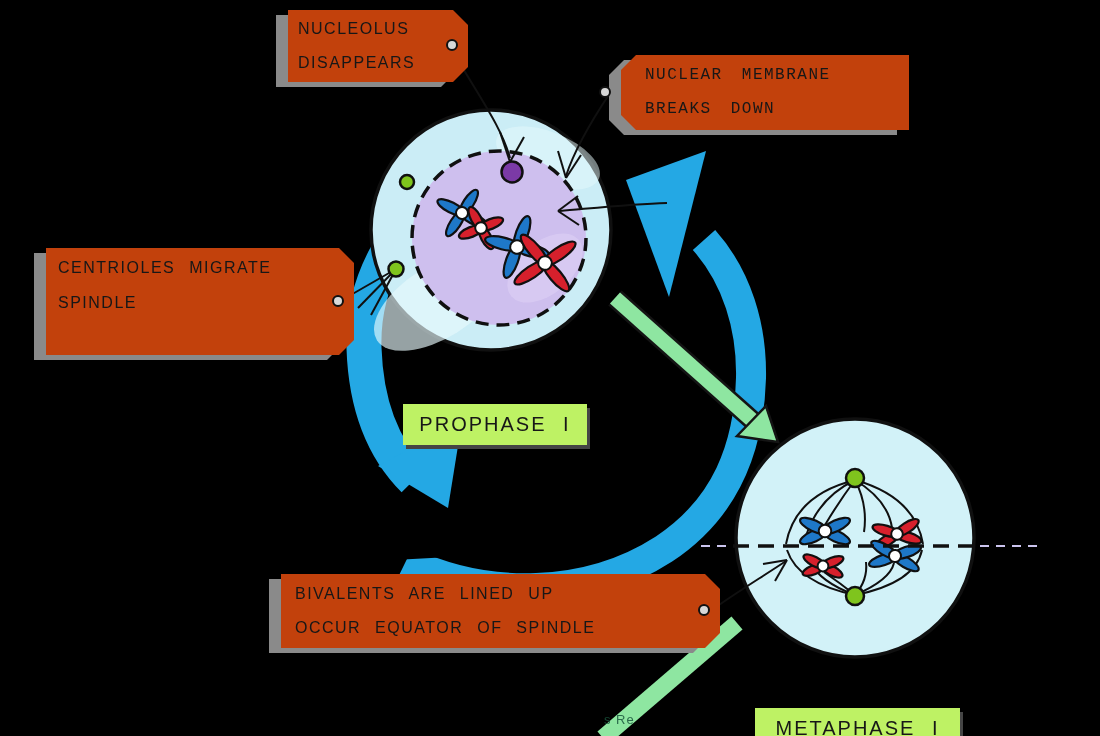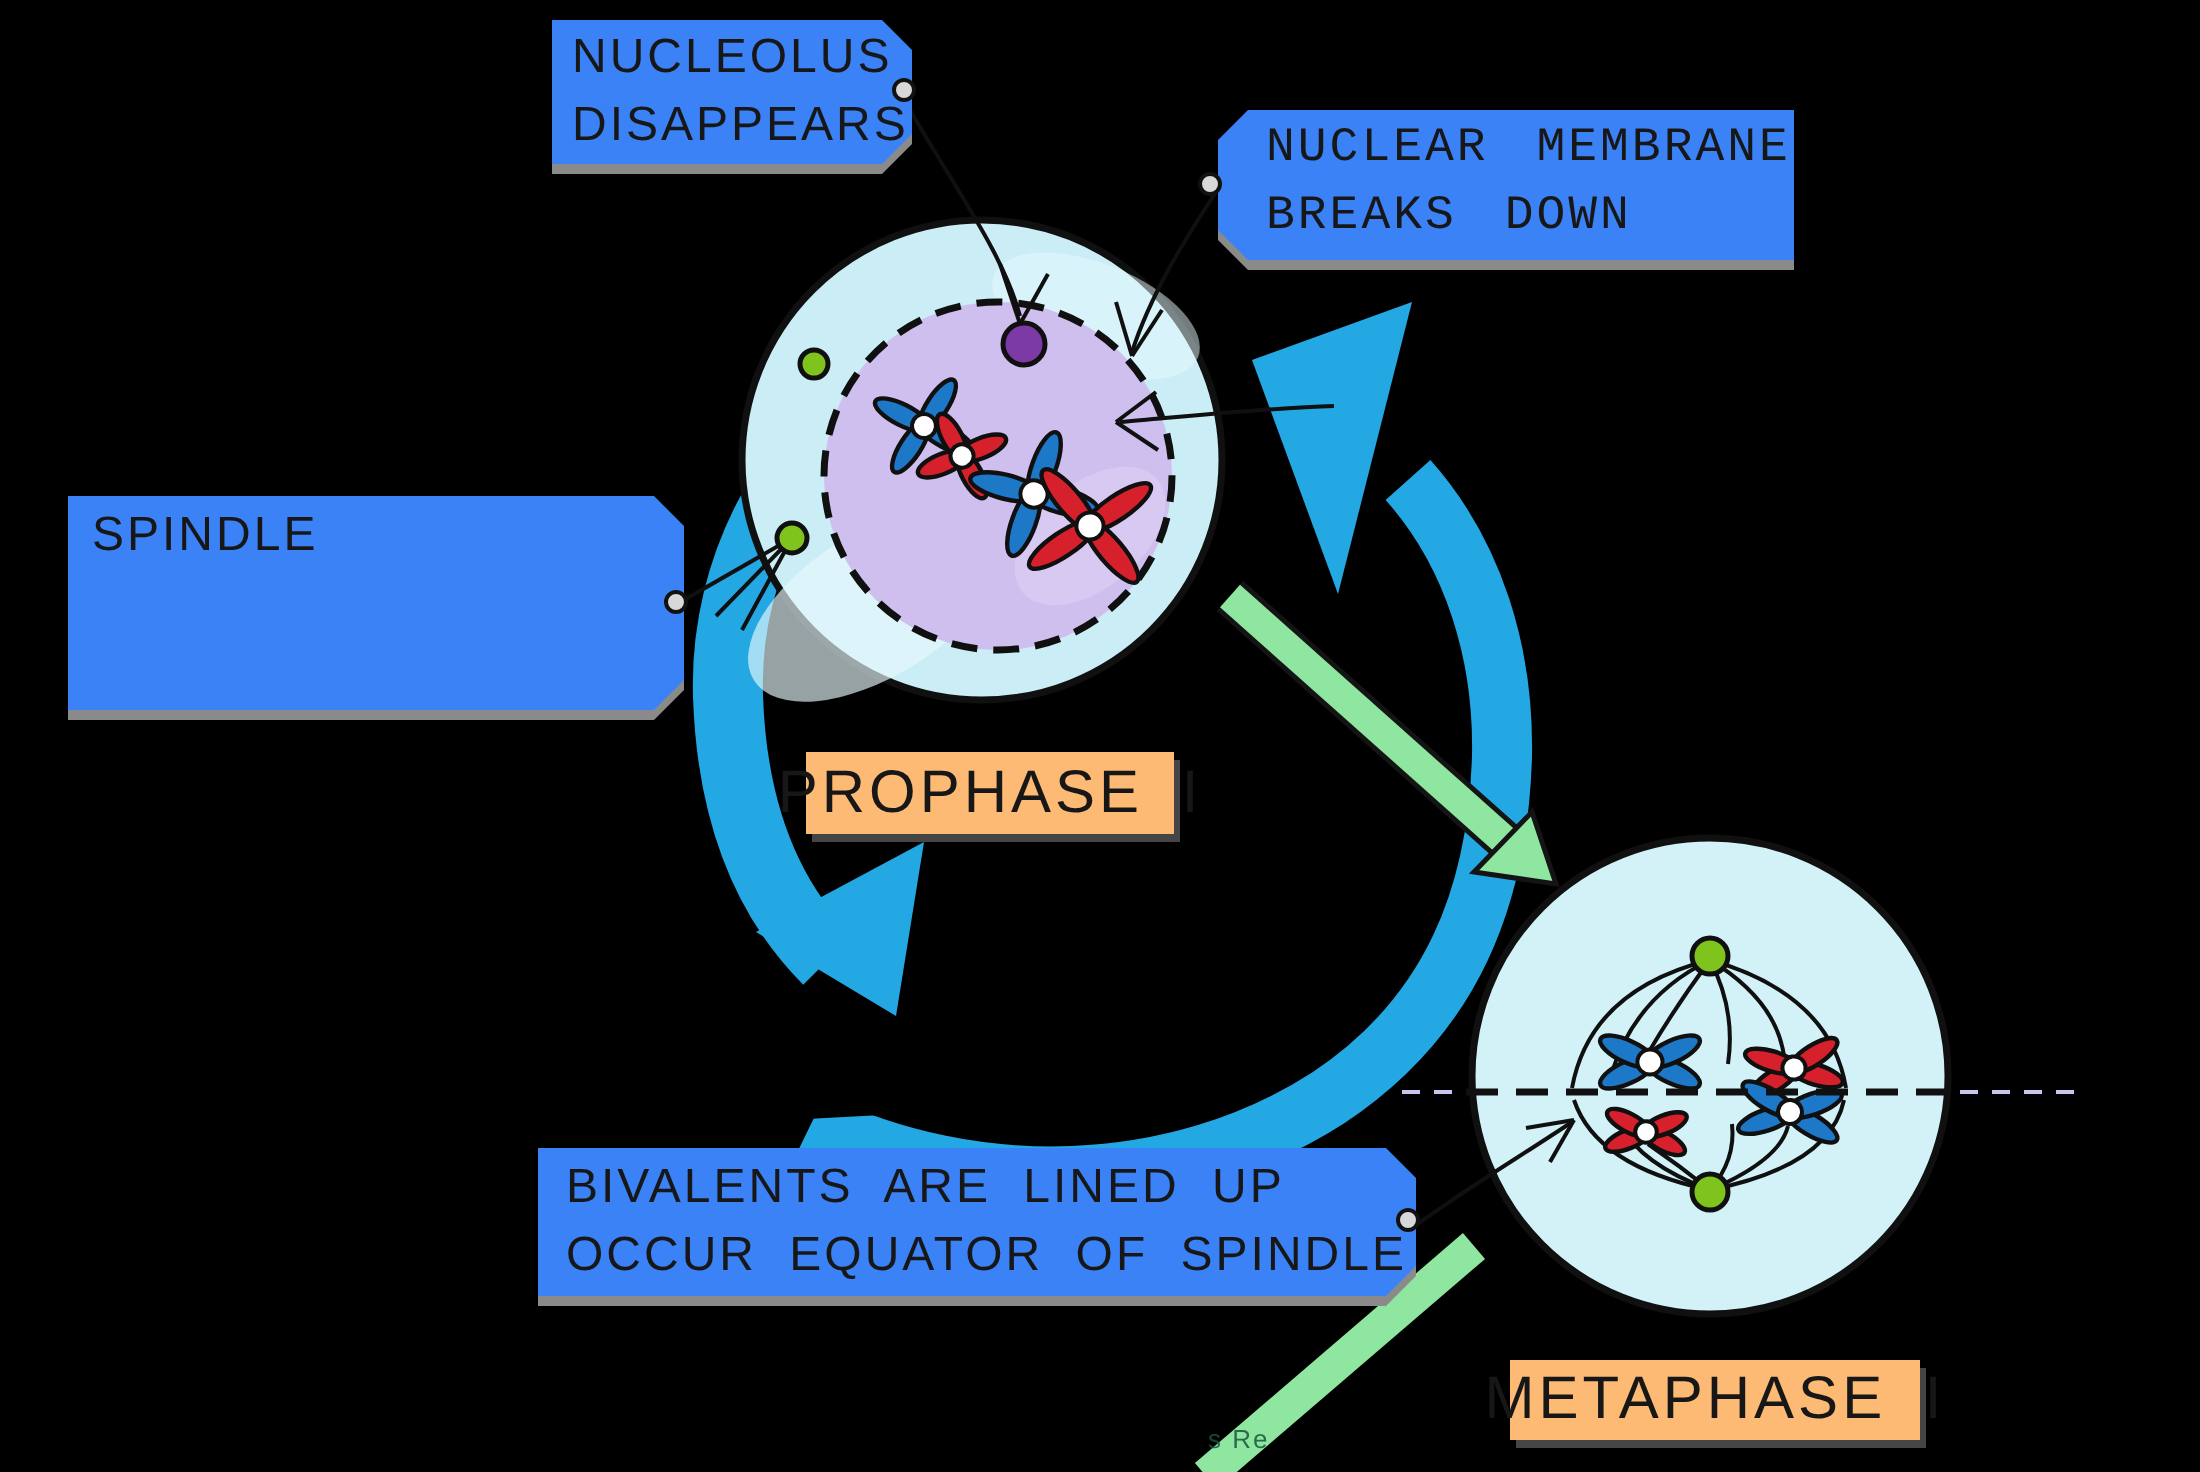--- a/index.html
+++ b/index.html
@@ -8,46 +8,47 @@
     background:#000;
     font-family:"Liberation Sans", sans-serif;
   }
   #stage{position:absolute;left:0;top:0;width:1100px;height:736px;}
   svg#art{position:absolute;left:0;top:0;}
 
   
   .callout{position:absolute;}
   .callout .shadow{position:absolute;left:4px;top:5px;width:100%;height:100%;background:#8a8a8a;}
   .callout .body{
-    position:absolute;left:4px;top:0;width:100%;height:100%;
-    background:#3b82f6;color:#171717;
-    font-size:24px;letter-spacing:1.5px;word-spacing:8px;
+    position:absolute;left:16px;top:0;width:100%;height:100%;
+    background:#c2410c;color:#171717;
+    font-size:16px;letter-spacing:1.5px;word-spacing:8px;
     box-sizing:border-box;
   }
   .tag-right .shadow,.tag-right .body{
     clip-path:polygon(0 0, calc(100% - 15px) 0, 100% 15px, 100% calc(100% - 15px), calc(100% - 15px) 100%, 0 100%);
   }
   .tag-left .shadow,.tag-left .body{
     clip-path:polygon(15px 0, 100% 0, 100% 100%, 15px 100%, 0 calc(100% - 15px), 0 15px);
     font-family:Liberation Mono, monospace;
   }
   .callout .line{display:block;white-space:nowrap;}
   .hole{
     position:absolute;width:8px;height:8px;border:2.5px solid #111;
     border-radius:50%;background:#d8d8d8;z-index:3;
   }
   .hole.right{right:-6px;top:calc(50% - 7px);}
   .hole.left{left:-6px;top:calc(50% - 7px);}
 
   
   .phase{
-    position:absolute;background:#fdba74;color:#171717;
+    position:absolute;background:#bef264;color:#171717;
     display:flex;align-items:center;justify-content:center;
-    font-size:30px;letter-spacing:2px;word-spacing:9px;white-space:nowrap;
+    font-size:20px;letter-spacing:2px;word-spacing:9px;white-space:nowrap;
     box-shadow:3px 4px 0 #454545;
+    margin-top:28px;
   }
 
   .watermark{
     position:absolute;left:604px;top:712px;
     font-size:13px;color:rgba(25,85,60,0.85);letter-spacing:1px;
   }
 </style>
 </head>
 <body>
 
@@ -212,20 +213,21 @@
       <span class="line">NUCLEAR MEMBRANE</span>
       <span class="line">BREAKS DOWN</span>
     </div>
     <span class="hole left"></span>
   </div>
 
 
   <div class="callout tag-right" style="left:30px;top:248px;width:308px;height:107px;">
     <div class="shadow"></div>
     <div class="body" style="padding:2px 0 0 12px;line-height:35px;">
+      <span class="line">CENTRIOLES MIGRATE</span>
       <span class="line">SPINDLE</span>
     </div>
     <span class="hole right"></span>
   </div>
 
   <div class="callout tag-right" style="left:265px;top:574px;width:415px;height:74px;padding-left:24px;">
     <div class="shadow"></div>
     <div class="body" style="padding:3px 0 0 14px;line-height:34px;">
       <span class="line">BIVALENTS ARE LINED UP</span>
       <span class="line">OCCUR EQUATOR OF SPINDLE</span>

